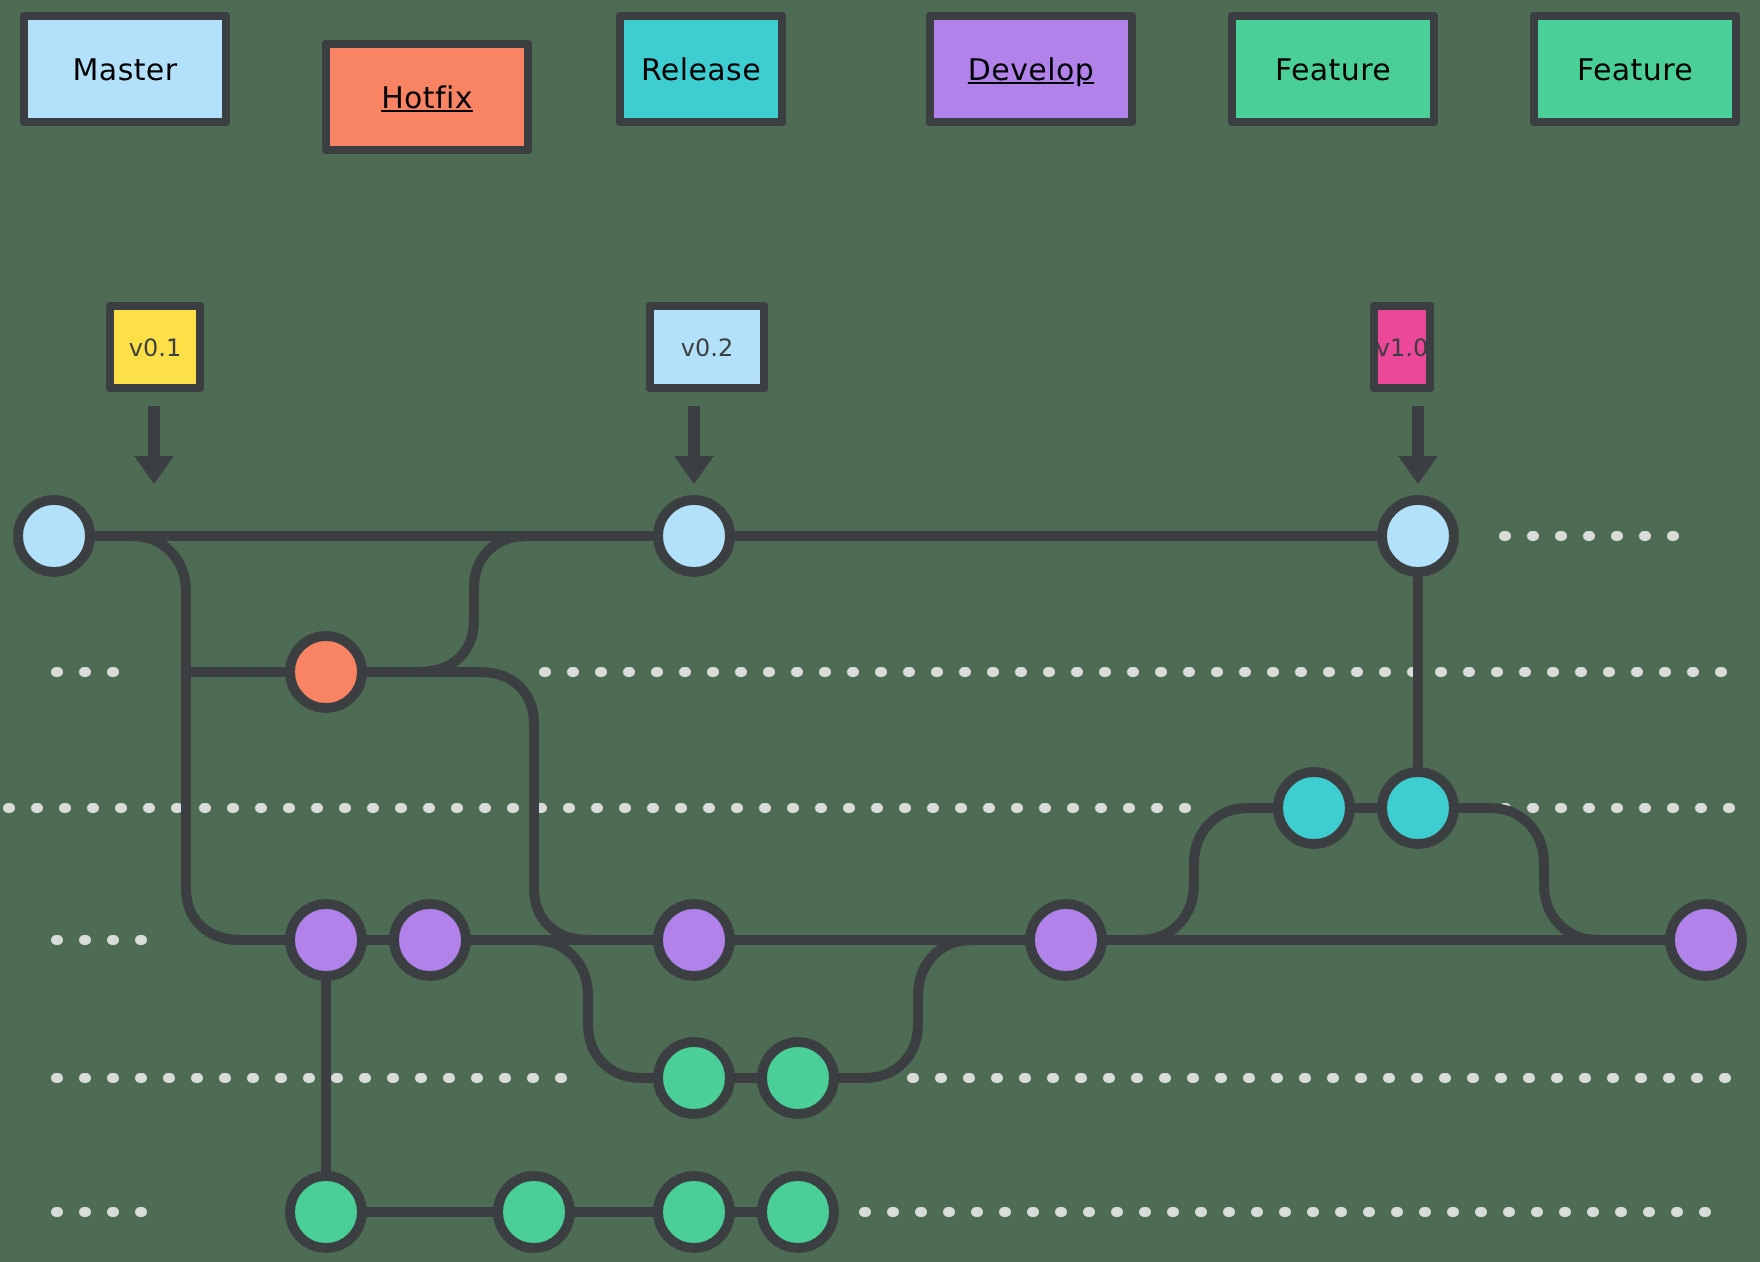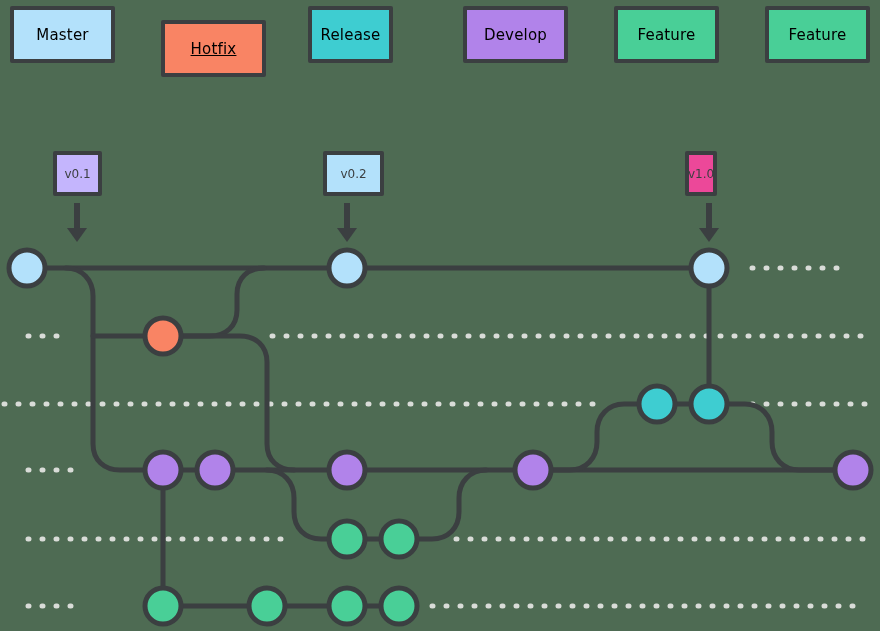--- a/index.html
+++ b/index.html
@@ -49,33 +49,33 @@
   <div id="legend">
       <div class="legend-box" style="left: 10px; top: 6px; width: 105px; height: 57px; background: rgb(179, 225, 251);">
         <span>Master</span>
       </div>
       <div class="legend-box" style="left: 161px; top: 20px; width: 105px; height: 57px; background: rgb(249, 132, 100); text-decoration: underline;">
         <span>Hotfix</span>
       </div>
       <div class="legend-box" style="left: 308px; top: 6px; width: 85px; height: 57px; background: rgb(62, 205, 209);">
         <span>Release</span>
       </div>
-      <div class="legend-box" style="left: 463px; top: 6px; width: 105px; height: 57px; background: rgb(177, 131, 234);">
+      <div class="legend-box" style="left: 463px; top: 6px; width: 105px; height: 57px; background: rgb(177, 131, 234); text-decoration: underline;">
         <span>Develop</span>
       </div>
       <div class="legend-box" style="left: 614px; top: 6px; width: 105px; height: 57px; background: rgb(73, 207, 151);">
         <span>Feature</span>
       </div>
       <div class="legend-box" style="left: 765px; top: 6px; width: 105px; height: 57px; background: rgb(73, 207, 151);">
         <span>Feature</span>
       </div>
     </div>
 
   <div id="tags">
-      <div class="tag-box" style="left: 53px; top: 151px; width: 49px; height: 45px; background: #c4b5fd;">
+      <div class="tag-box" style="left: 53px; top: 151px; width: 49px; height: 45px; background: #fde047;">
         <span>v0.1</span>
       </div>
       <div class="tag-box" style="left: 323px; top: 151px; width: 61px; height: 45px; background: rgb(179, 225, 251);">
         <span>v0.2</span>
       </div>
       <div class="tag-box" style="left: 685px; top: 151px; width: 32px; height: 45px; background: #ec4899;">
         <span>v1.0</span>
       </div>
     </div>
 

